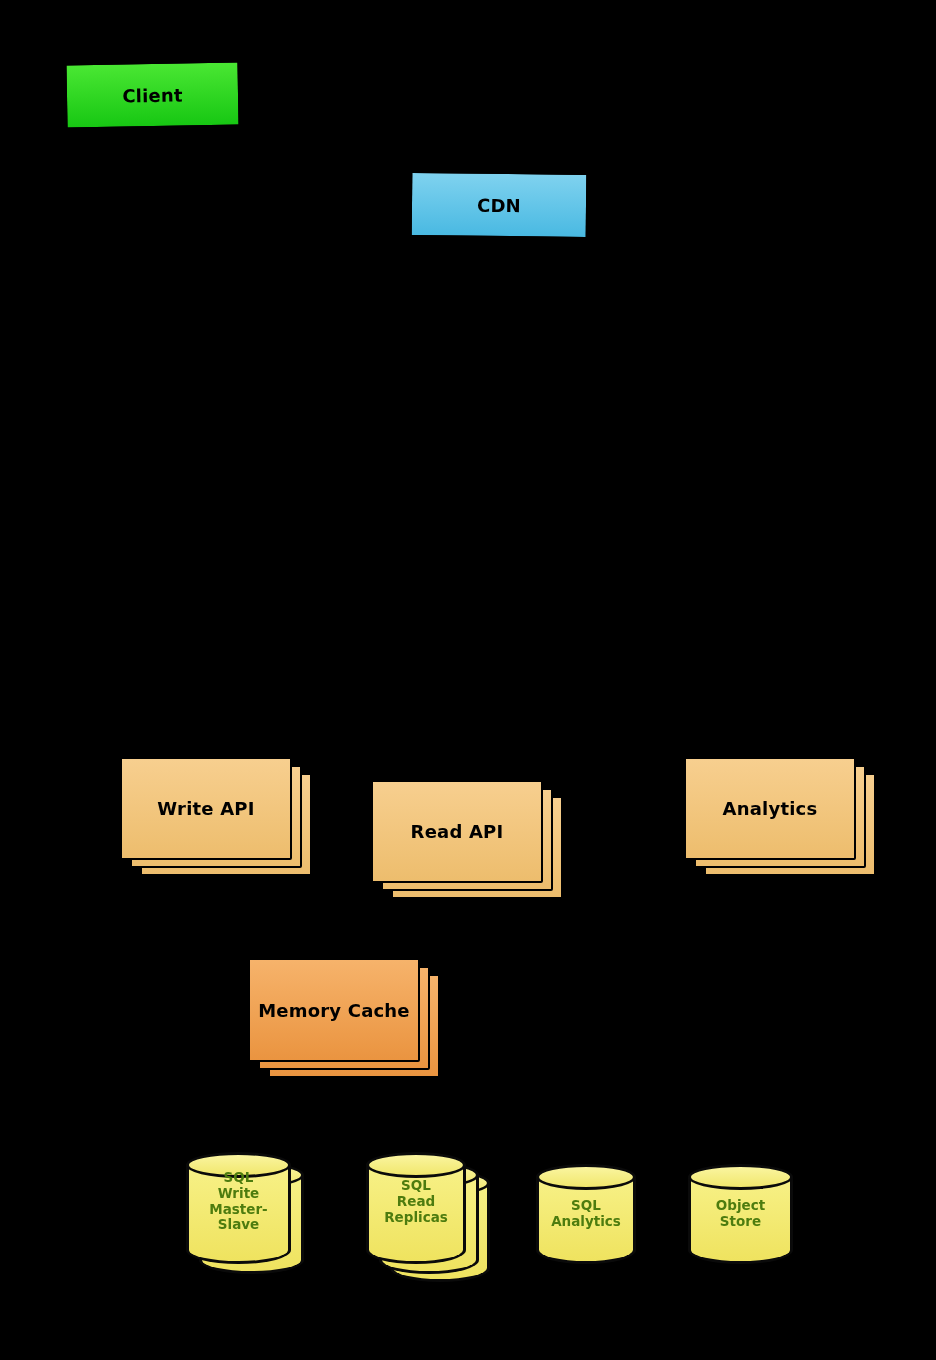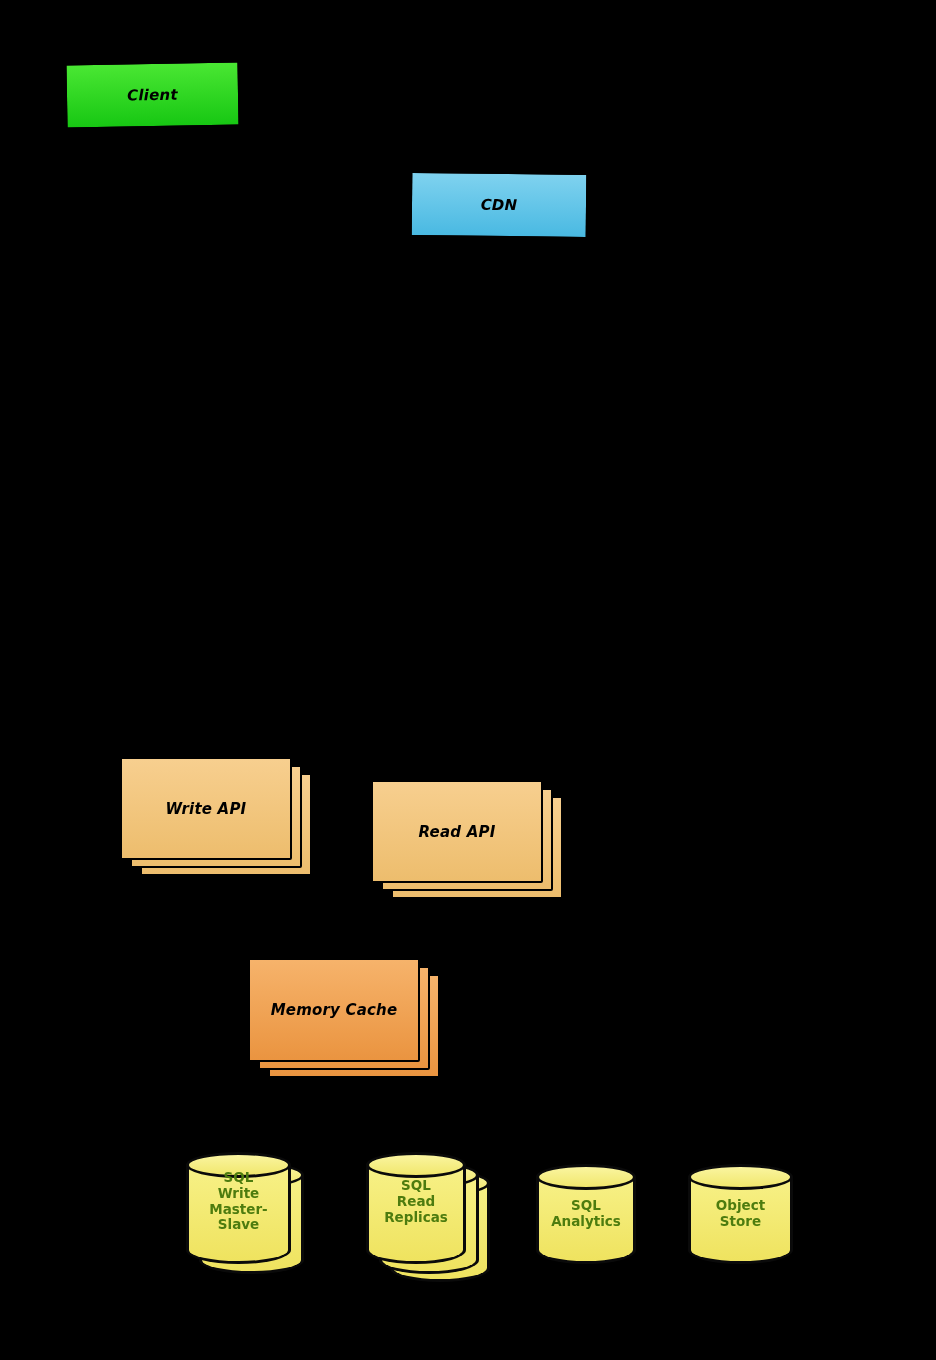--- a/index.html
+++ b/index.html
@@ -12,21 +12,21 @@
 
   
   .node{position:absolute;z-index:1;}
   .face,.layer{
     position:absolute;inset:0;box-sizing:border-box;
     border:2px solid #000;border-radius:2px;
   }
   .layer.l1{transform:translate(10px,8px);z-index:1;}
   .layer.l2{transform:translate(20px,16px);z-index:0;}
   .face{z-index:2;display:flex;align-items:center;justify-content:center;text-align:center;}
-  .label{font-weight:700;font-size:15px;color:#000;letter-spacing:.2px;font-style:italic;}
+  .label{font-weight:700;font-size:18px;color:#000;letter-spacing:.2px;}
 
   .c-green  .face,.c-green  .layer{background:linear-gradient(180deg,#4ae733,#17c713);}
   .c-lime   .face,.c-lime   .layer{background:linear-gradient(180deg,#dde878,#c5d94e);}
   .c-blue   .face,.c-blue   .layer{background:linear-gradient(180deg,#7fd2ef,#49b9e2);}
   .c-pink   .face,.c-pink   .layer{background:linear-gradient(180deg,#f7a3da,#ee7fc9);}
   .c-gold   .face,.c-gold   .layer{background:linear-gradient(180deg,#dfb335,#c89712);}
   .c-tan    .face,.c-tan    .layer{background:linear-gradient(180deg,#f7cf8f,#edbd6d);align-items:center;}
   .c-orange .face,.c-orange .layer{background:linear-gradient(180deg,#f6b36b,#ea9440);}
 
   .rot-a{transform:rotate(-1deg);}
@@ -100,20 +100,27 @@
   </div>
 
   <div class="node c-tan" style="left:371px;top:780px;width:172px;height:103px">
     <div class="layer l2"></div>
     <div class="layer l1"></div>
     <div class="face">
       <span class="label">Read API</span>
     </div>
   </div>
 
+  <div class="node c-tan" style="left:684px;top:757px;width:172px;height:103px">
+    <div class="layer l2"></div>
+    <div class="layer l1"></div>
+    <div class="face">
+      <span class="label">Analytics</span>
+    </div>
+  </div>
 
   <div class="node c-orange" style="left:248px;top:958px;width:172px;height:104px">
     <div class="layer l2"></div>
     <div class="layer l1"></div>
     <div class="face">
       <span class="label">Memory Cache</span>
     </div>
   </div>
 
   <div class="cylwrap" style="left:186px;top:1152px;width:105px;height:112px">

